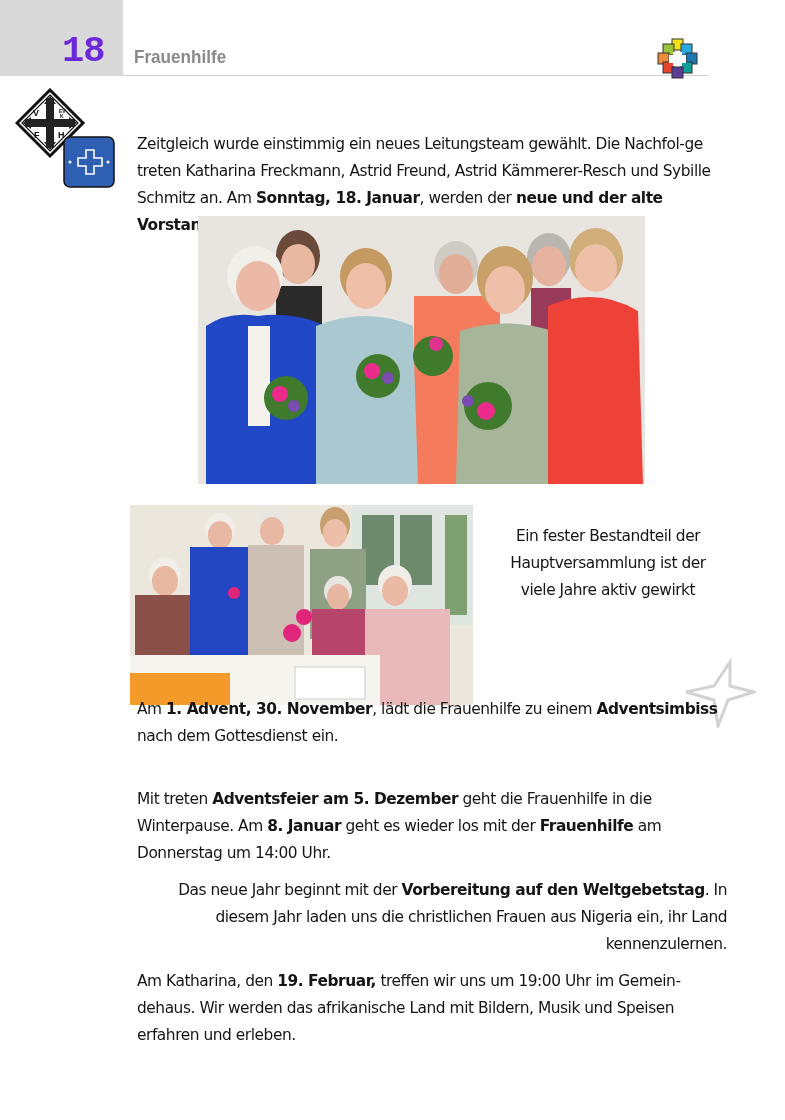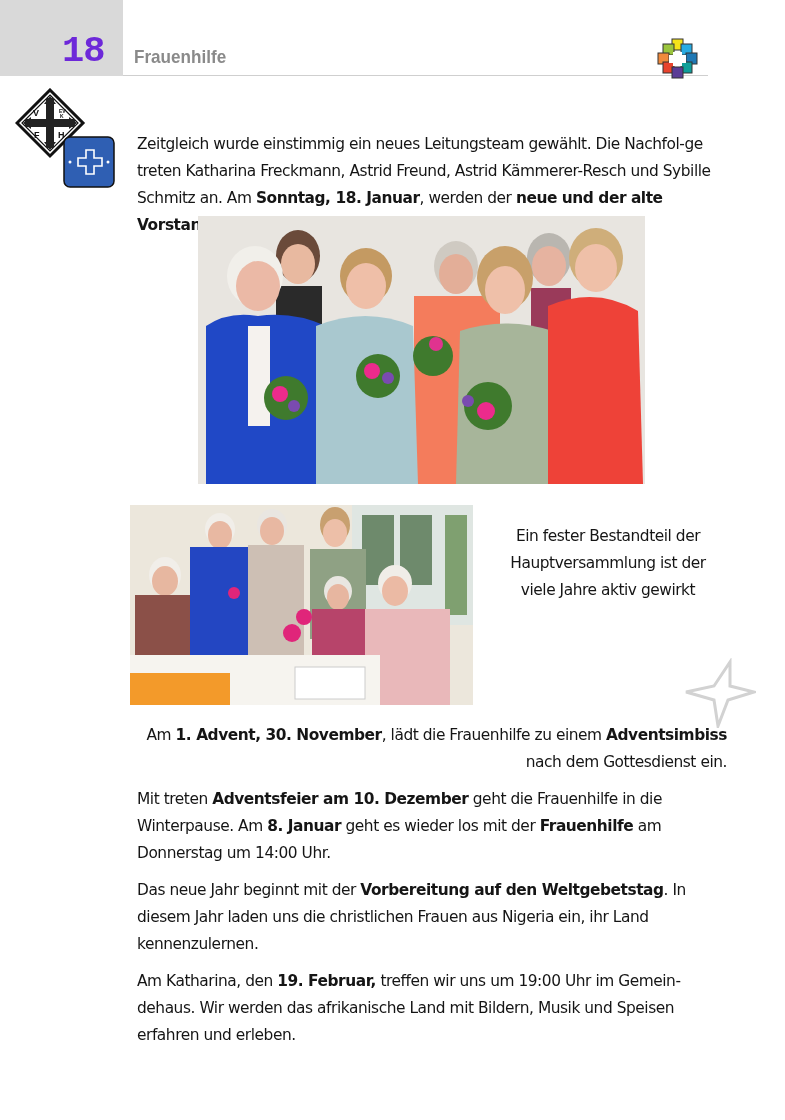--- a/index.html
+++ b/index.html
@@ -14,23 +14,23 @@
   .logo-cross { position: absolute; left: 654px; top: 38px; width: 46px; height: 42px; }
   .logo-vfh { position: absolute; left: 15px; top: 88px; width: 102px; height: 102px; }
   .body-text { position: absolute; font-size: 15.4px; line-height: 27px; color: #151515;
                font-family: "DejaVu Sans", sans-serif; letter-spacing: -0.45px; }
   .body-text b { font-weight: bold; }
   .p1 { left: 137px; top: 91px; width: 575px; margin-top: 40px; }
   .photo1 { position: absolute; left: 198px; top: 216px; width: 447px; height: 268px; overflow: hidden; background: #e9e6e1; }
   .photo2 { position: absolute; left: 130px; top: 505px; width: 343px; height: 200px; overflow: hidden; background: #e6e2d8; }
   .side { left: 488px; top: 523px; width: 240px; text-align: center; }
   .star { position: absolute; left: 684px; top: 658px; width: 72px; height: 70px; }
-  .p2 { left: 137px; top: 722px; width: 590px; text-align: right; }
+  .p2 { left: 137px; top: 696px; width: 590px; }
   .p3 { left: 137px; top: 786px; width: 590px; }
-  .p4 { left: 137px; top: 877px; width: 590px; }
+  .p4 { left: 137px; top: 877px; width: 590px; text-align: right; }
   .p5 { left: 137px; top: 968px; width: 590px; }
 </style>
 </head>
 <body>
 
 <div class="pagebox"></div>
 <div class="pagenum">18</div>
 <div class="section-title">Frauenhilfe</div>
 <div class="header-rule"></div>
 
@@ -156,17 +156,17 @@
   <div>Hauptversammlung ist der</div>
   <div>viele Jahre aktiv gewirkt</div>
 </div>
 
 <svg class="star" viewBox="0 0 72 70">
   <polygon points="34,68 30,42 2,34 30,28 46,4 46,28 70,34 44,42" fill="none" stroke="#d2d2d2" stroke-width="3" stroke-linejoin="miter"></polygon>
 </svg>
 
 <div class="body-text p2"><span>Am </span><b>1. Advent, 30. November</b><span>, lädt die Frauenhilfe zu einem </span><b>Adventsimbiss</b><span> nach dem Gottesdienst ein.</span></div>
 
-<div class="body-text p3"><span>Mit treten </span><b>Adventsfeier am 10. Dezember</b><span> geht die Frauenhilfe in die Winterpause. Am </span><b>8. Januar</b><span> geht es wieder los mit der </span><b>Frauenhilfe</b><span> am Donnerstag um 14:00 Uhr.</span></div>
+<div class="body-text p3"><span>Mit treten </span><b>Adventsfeier am 5. Dezember</b><span> geht die Frauenhilfe in die Winterpause. Am </span><b>8. Januar</b><span> geht es wieder los mit der </span><b>Frauenhilfe</b><span> am Donnerstag um 14:00 Uhr.</span></div>
 
 <div class="body-text p4"><span>Das neue Jahr beginnt mit der </span><b>Vorbereitung auf den Weltgebetstag</b><span>. In diesem Jahr laden uns die christlichen Frauen aus Nigeria ein, ihr Land kennenzulernen.</span></div>
 
 <div class="body-text p5"><span>Am Katharina, den </span><b>19. Februar,</b><span> treffen wir uns um 19:00 Uhr im Gemein-dehaus. Wir werden das afrikanische Land mit Bildern, Musik und Speisen erfahren und erleben.</span></div>
 
 </body></html>

